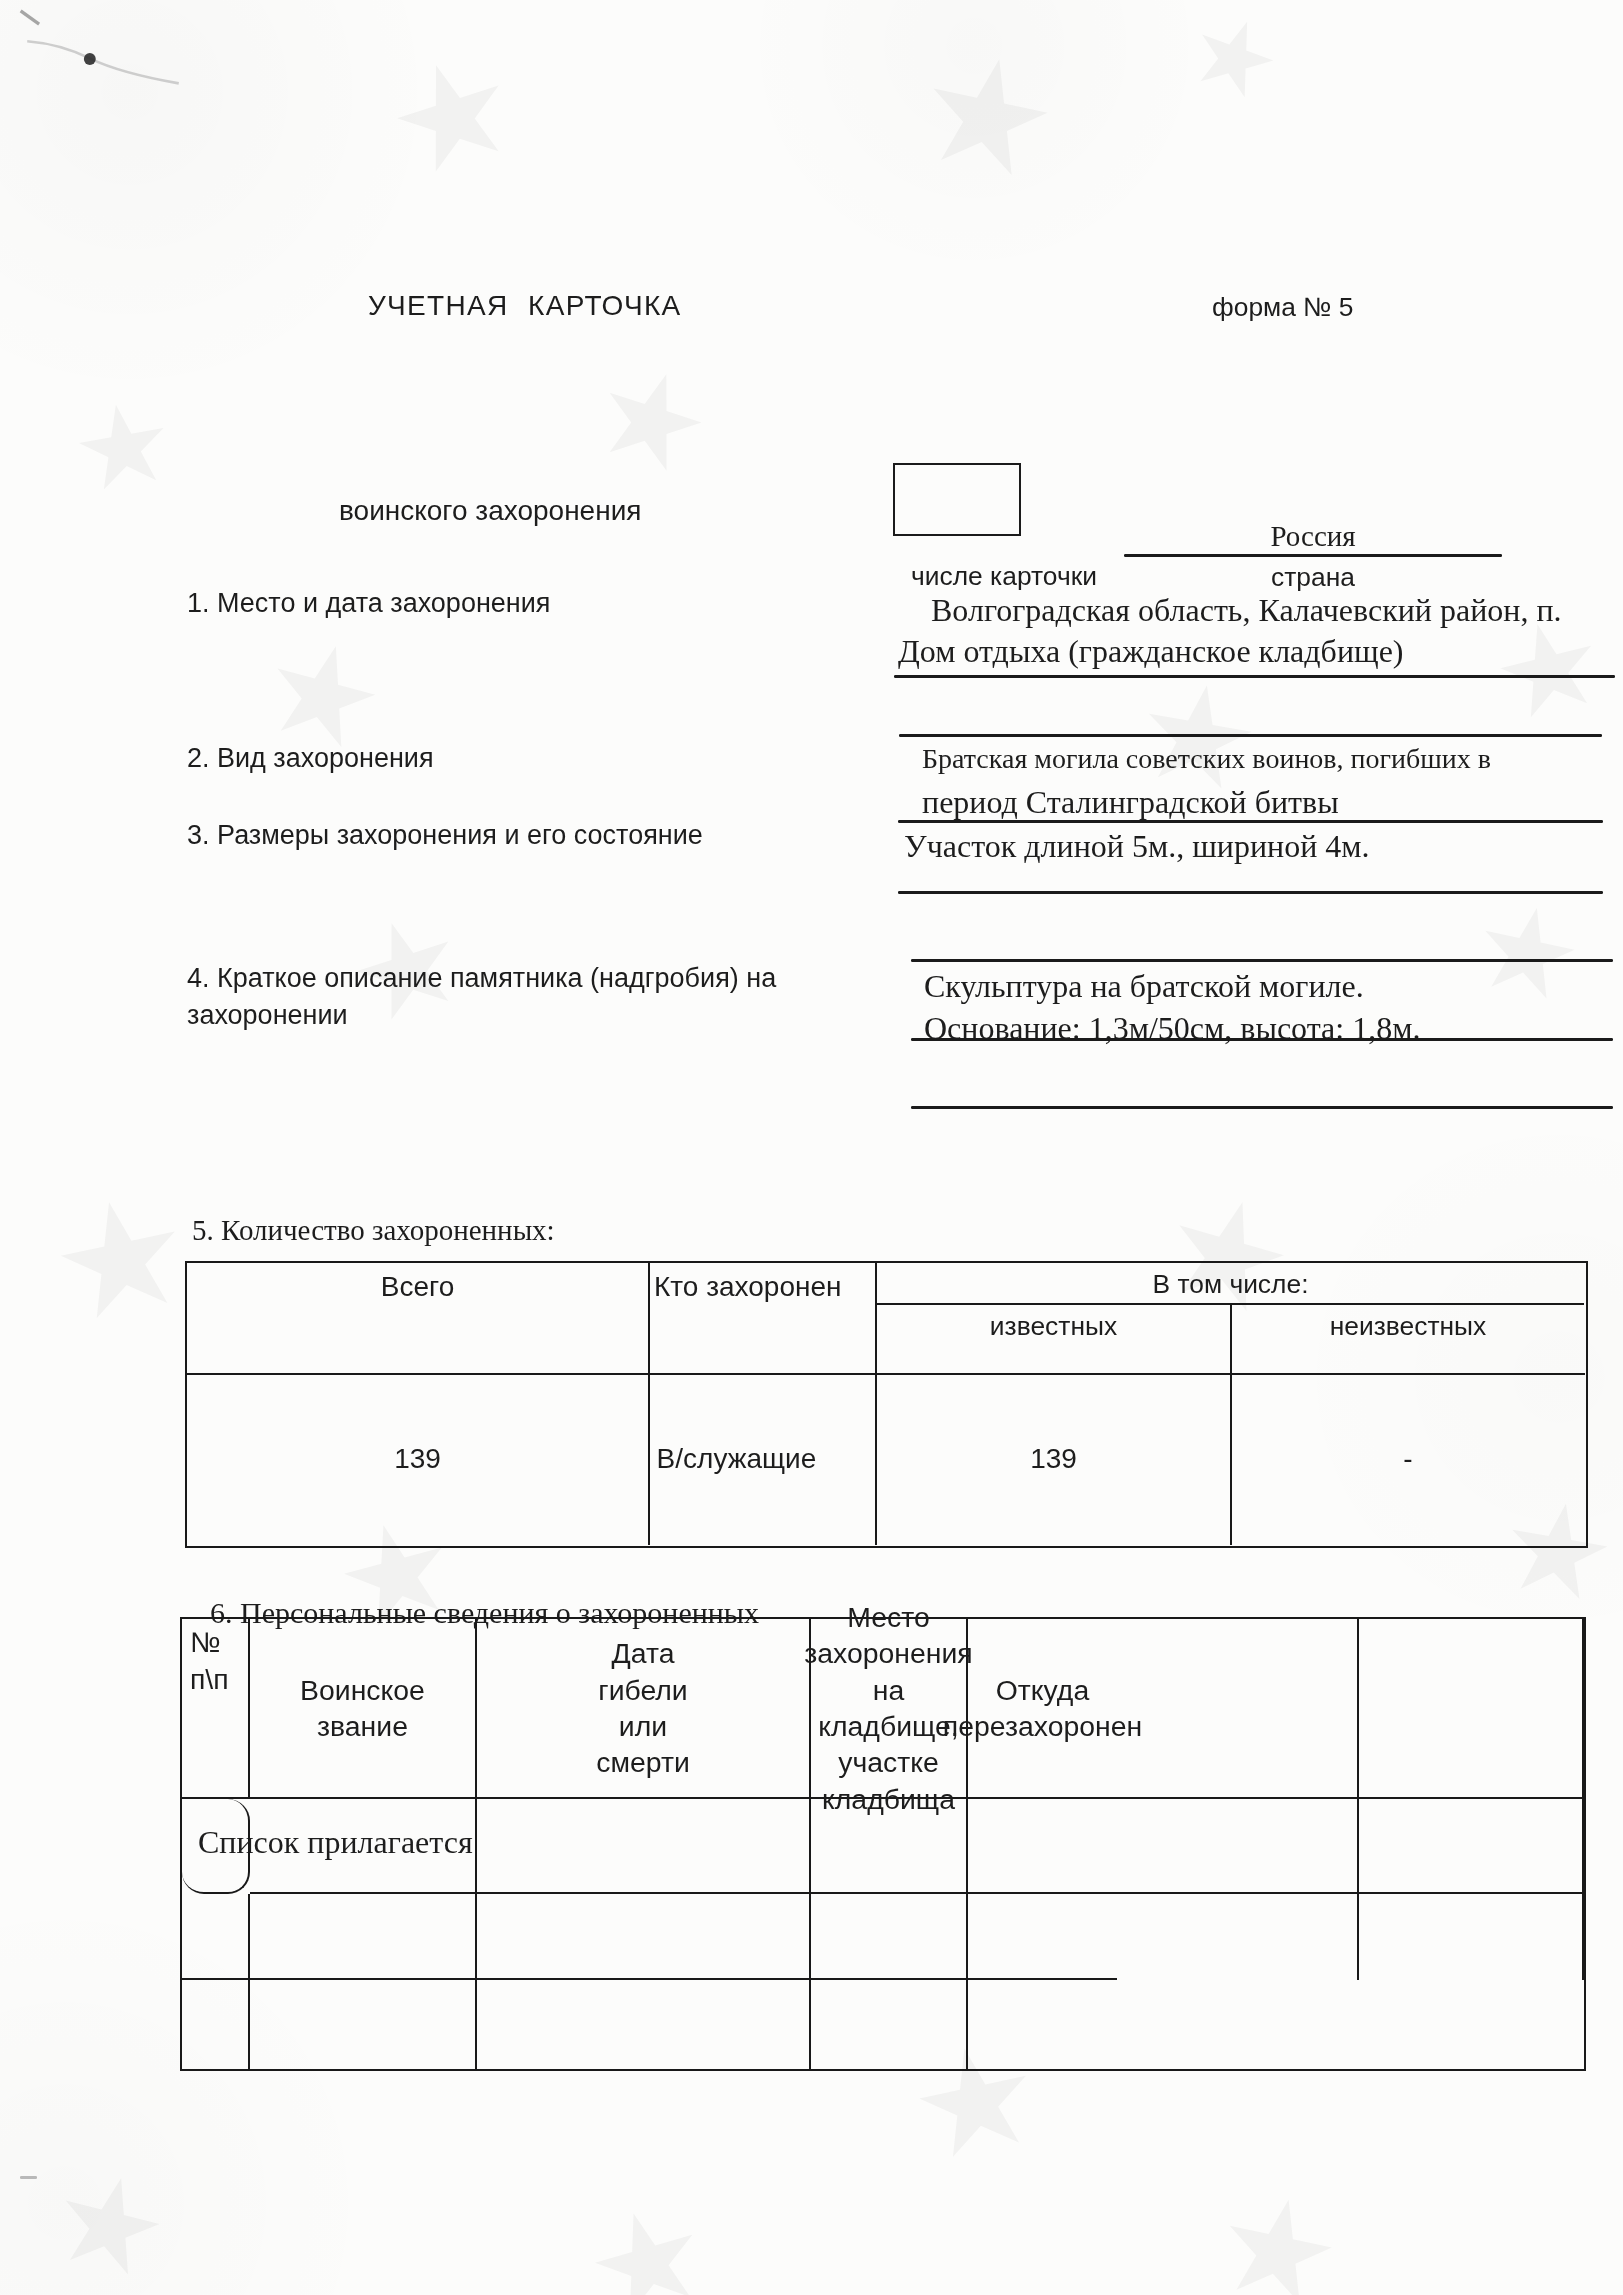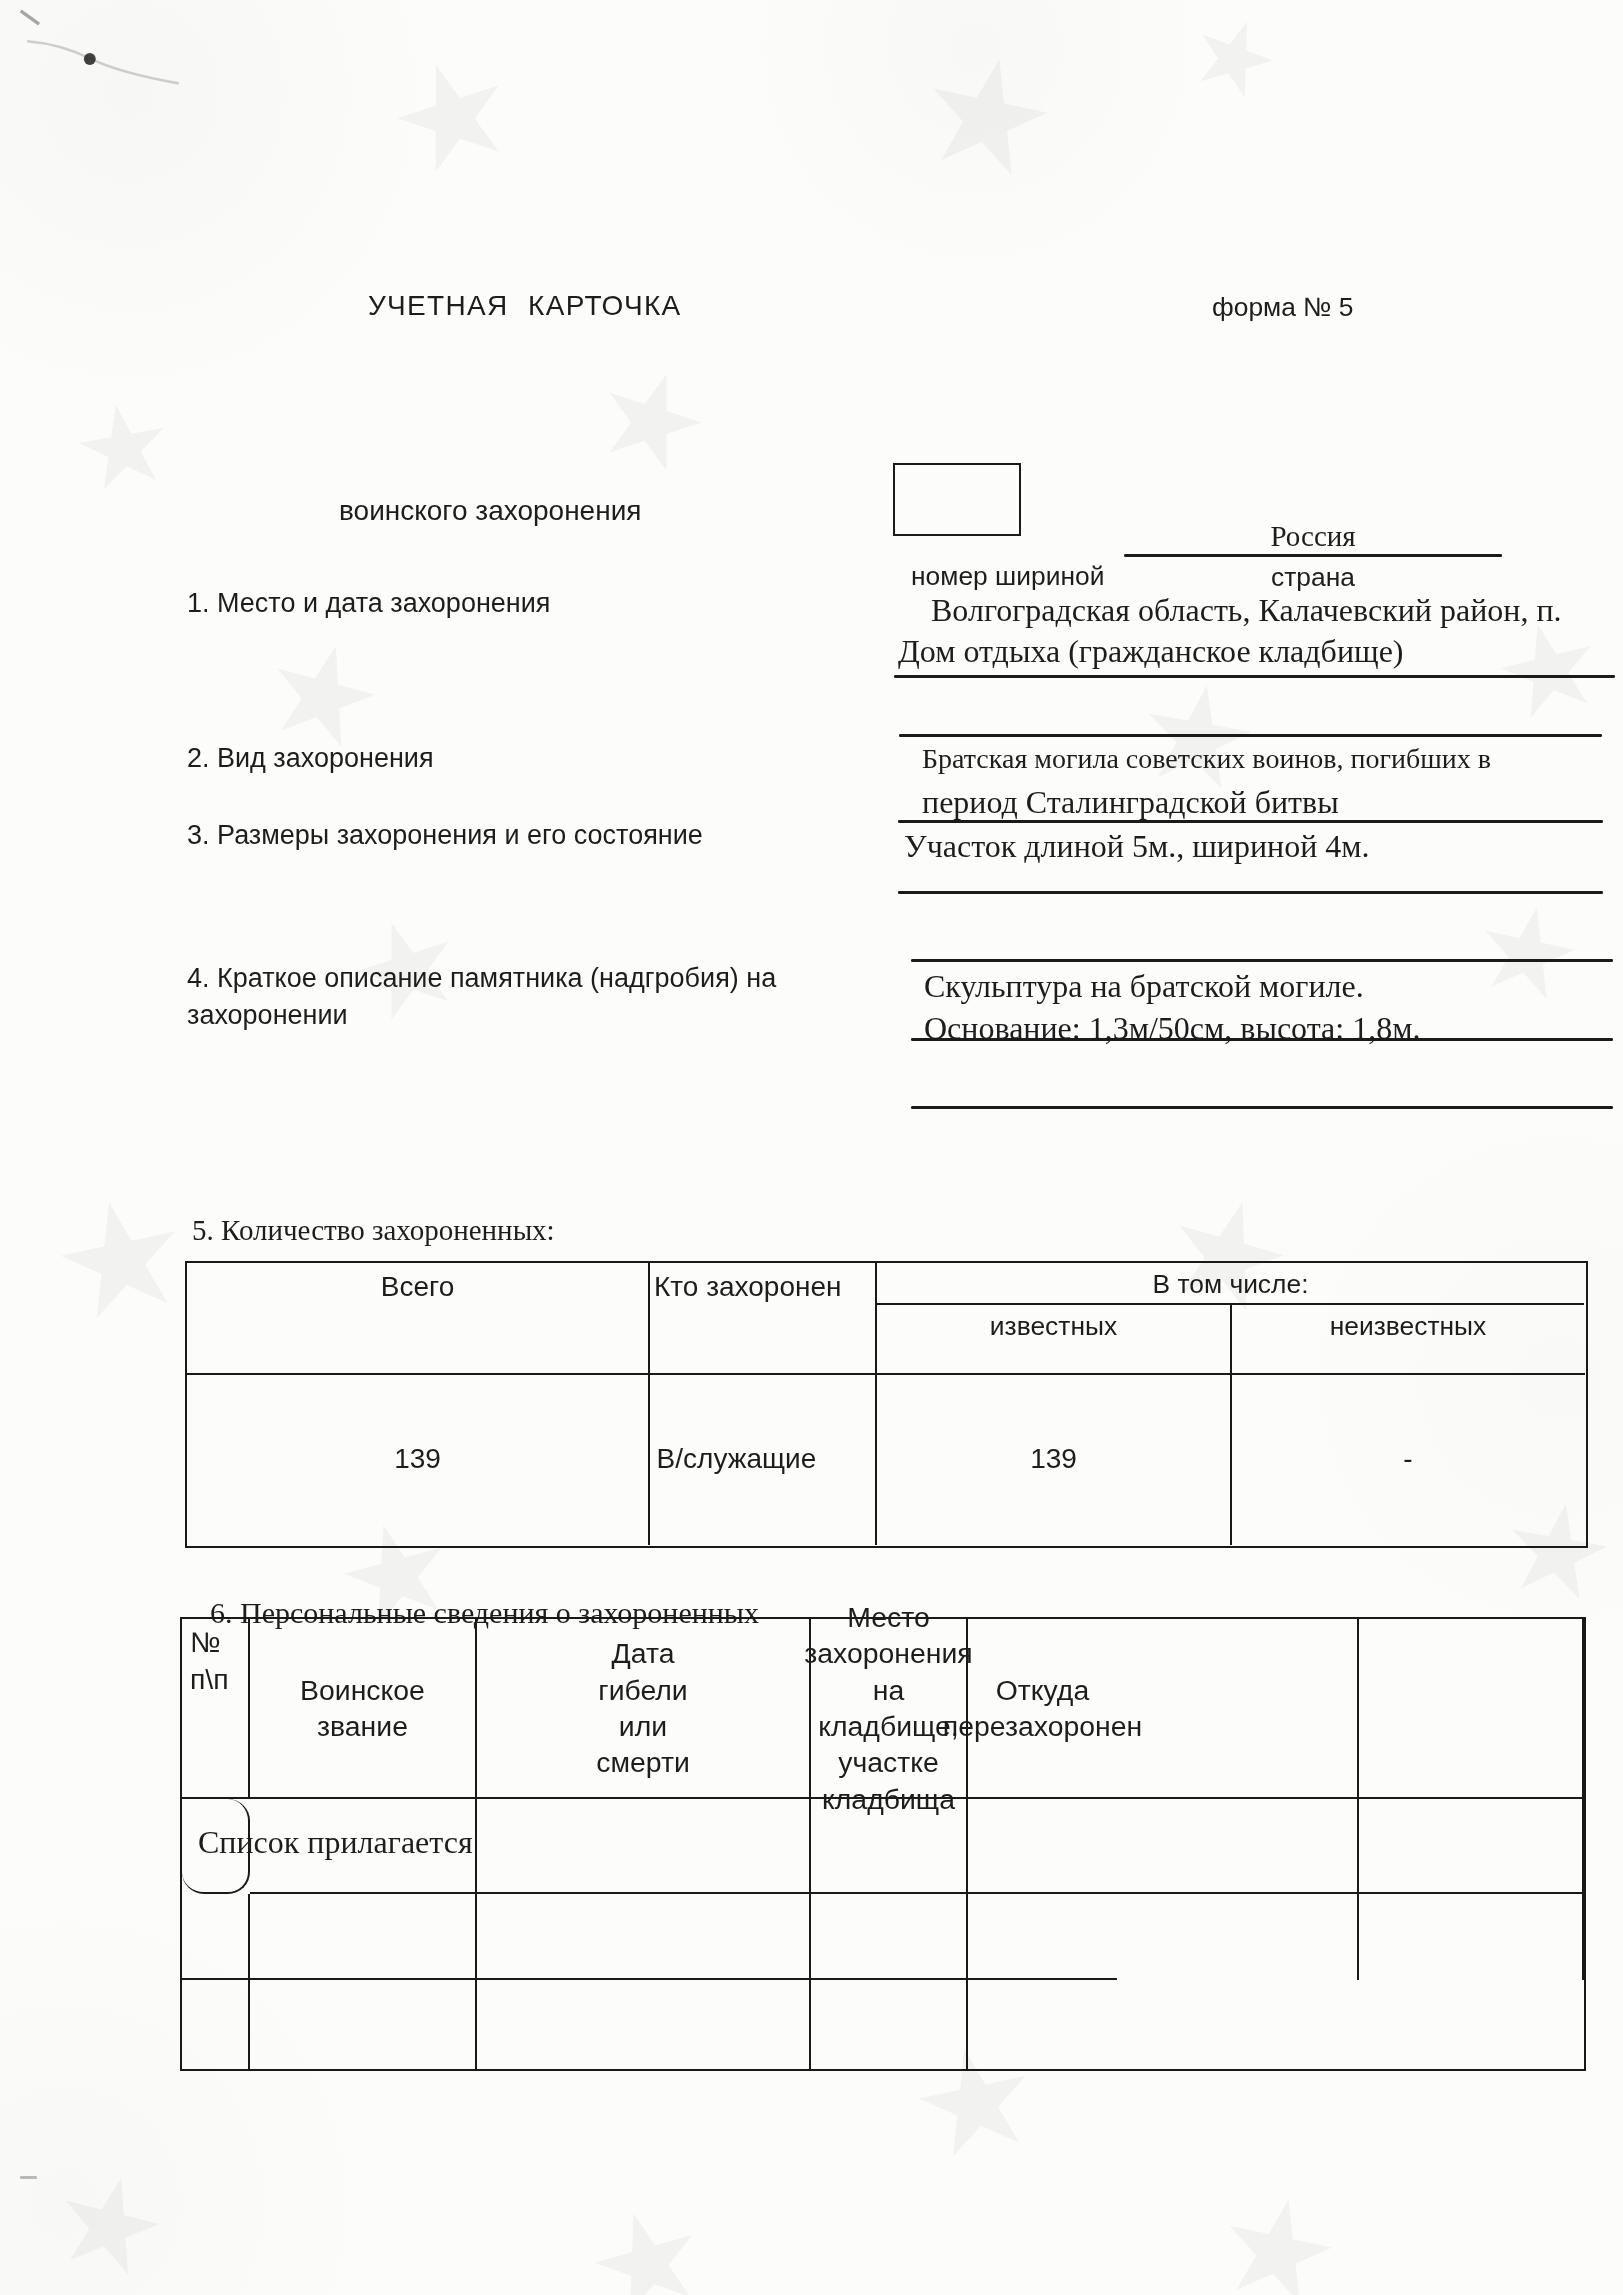--- a/index.html
+++ b/index.html
@@ -87,21 +87,21 @@
   </svg>
   <div class="artifact" style="left:20px;top:2176px;width:17px;height:3.3px;background:#7a7a7a;opacity:.5;border-radius:1.3px;"></div>
 
   <div class="abs sans" style="left:368px;top:290px;font-size:28px;letter-spacing:1.3px;word-spacing:10.6px;">УЧЕТНАЯ КАРТОЧКА</div>
   <div class="abs sans" style="left:1212px;top:292px;font-size:26.4px;">форма № 5</div>
   <div class="abs sans" style="left:339px;top:495px;font-size:28px;">воинского захоронения</div>
 
   <div class="numbox"></div>
   <div class="abs serif center" style="left:1124px;top:520px;width:378px;font-size:29px;">Россия</div>
   <div class="hline" style="left:1124px;top:554px;width:378px;"></div>
-  <div class="abs sans" style="left:911px;top:561px;font-size:26.4px;">номер шириной</div>
+  <div class="abs sans" style="left:911px;top:561px;font-size:26.4px;">числе карточки</div>
   <div class="abs sans center" style="left:1124px;top:562px;width:378px;font-size:26.4px;">страна</div>
 
   <div class="abs sans" style="left:187px;top:588px;font-size:27px;">1. Место и дата захоронения</div>
   <div class="abs serif" style="left:931px;top:592px;font-size:32px;">Волгоградская область, Калачевский район, п.</div>
   <div class="abs serif" style="left:898px;top:633px;font-size:32px;">Дом отдыха (гражданское кладбище)</div>
   <div class="hline" style="left:894px;top:675px;width:721px;"></div>
 
   <div class="hline" style="left:899px;top:734px;width:703px;"></div>
   <div class="abs sans" style="left:187px;top:743px;font-size:27px;">2. Вид захоронения</div>
   <div class="abs serif" style="left:922px;top:743px;font-size:28px;">Братская могила советских воинов, погибших в</div>

